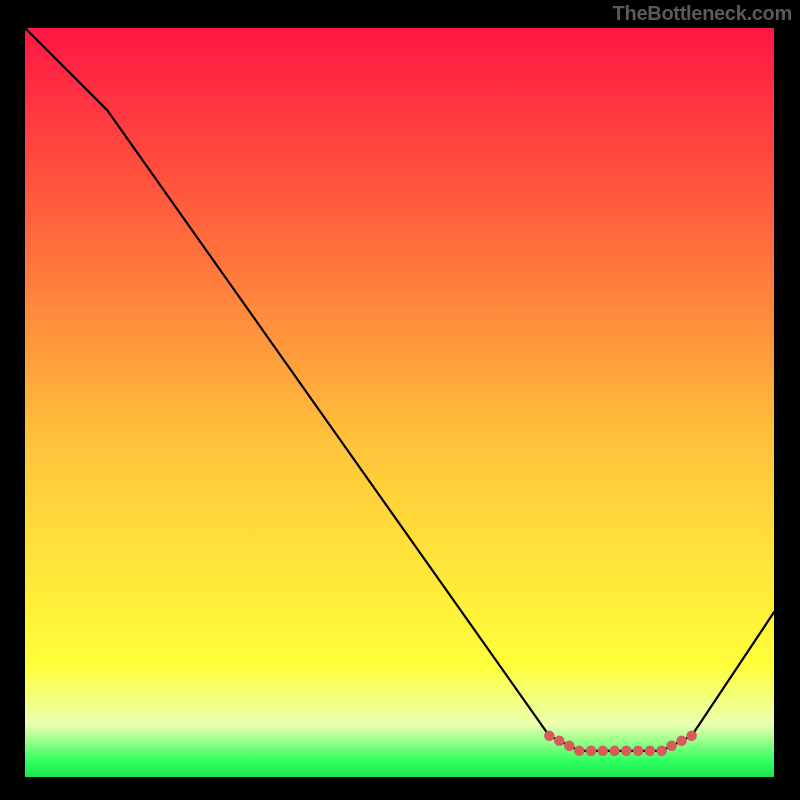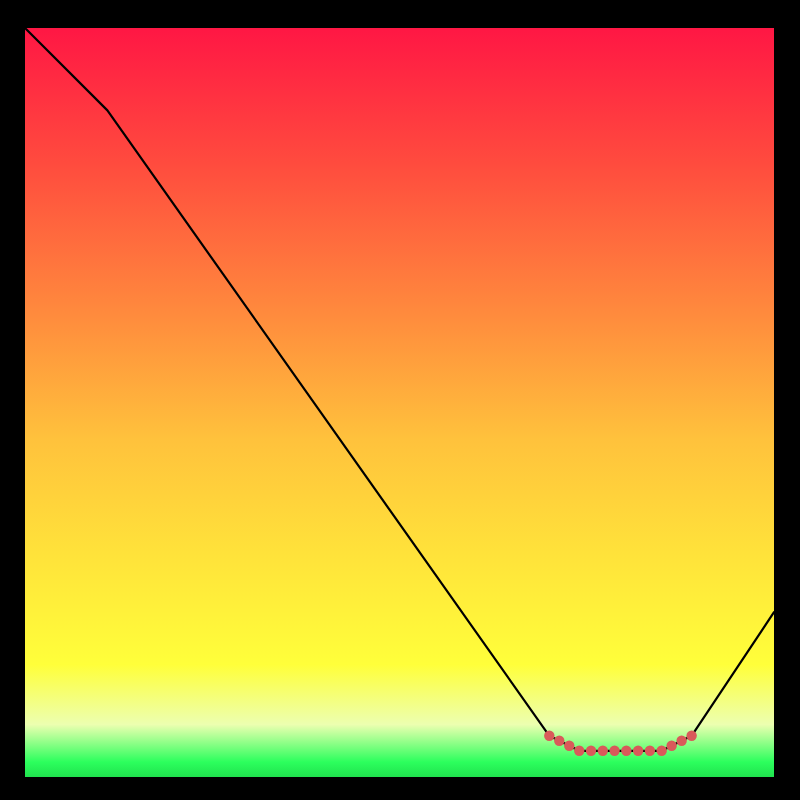--- a/index.html
+++ b/index.html
@@ -30,20 +30,21 @@
   svg.plot {
     position: absolute;
     top: 0;
     left: 0;
   }
 </style>
 </head>
 <body>
 
 <div class="canvas">
+  <div class="watermark">TheBottleneck.com</div>
 
   <svg class="plot" width="800" height="800" viewBox="0 0 800 800">
     <defs>
       <linearGradient id="bg-grad" x1="0" y1="0" x2="0" y2="1">
         <stop id="g0" offset="0%" stop-color="#ff1744"></stop>
         <stop id="g1" offset="18%" stop-color="#ff4b3e"></stop>
         <stop id="g2" offset="38%" stop-color="#ff8a3d"></stop>
         <stop id="g3" offset="55%" stop-color="#ffc23c"></stop>
         <stop id="g4" offset="70%" stop-color="#ffe23a"></stop>
         <stop id="g5" offset="85%" stop-color="#ffff3a"></stop>

